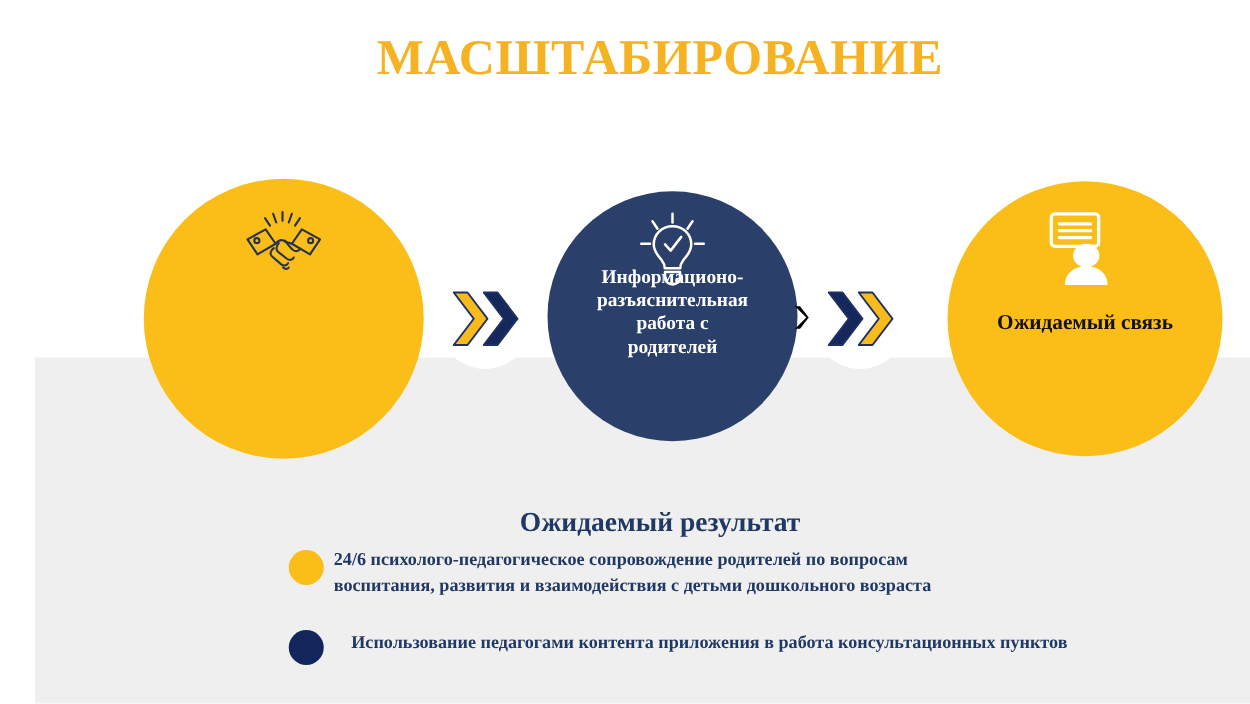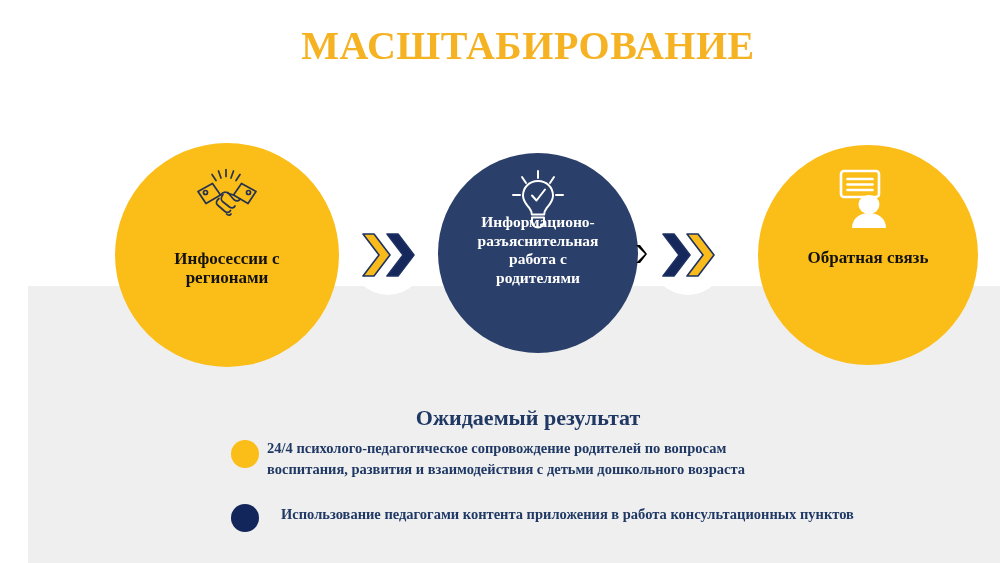--- a/index.html
+++ b/index.html
@@ -207,22 +207,20 @@
         <path d="M61 22.5 L46.5 14.5 L38.5 26 L53 34.5 Z"></path>
         <circle cx="53.5" cy="23.5" r="2"></circle>
 
         <path d="M25.5 26 C28 23 31 22.5 33.5 24.5 L38.5 26"></path>
         <path d="M24 29.5 C21.5 31.5 20.5 34 22.5 36 L30 42.5 C32 44 34.5 43.5 35.5 41.5"></path>
         <path d="M28 25.5 C26 28 25.5 31 27.5 32.5 L34.5 38 C36.5 39.5 39 39 40 37"></path>
         <path d="M33 23.5 C34.5 25.5 37 29 39.5 31 C41.5 32.5 44 32 45 30"></path>
         <path d="M31.5 45 C33 46.5 35 46.5 36 45"></path>
       </svg>
     </span>
-    <span class="node-label">Инфосессии с
-регионами</span>
   </div>
 
   <div class="connector" id="connector-1">
     <span>
       <svg width="56" height="48" viewBox="0 0 56 48" fill="none">
         <path d="M3 3 L19 24 L3 45 L14 45 L30 24 L14 3 Z" fill="#f9bb1c" stroke="#1d3262" stroke-width="1.6" stroke-linejoin="round"></path>
         <path d="M27 3 L43 24 L27 45 L38 45 L54 24 L38 3 Z" fill="#16275b" stroke="#1d3262" stroke-width="1.6" stroke-linejoin="round"></path>
       </svg>
     </span>
   </div>
@@ -243,21 +241,21 @@
 
         <path d="M24 48.5 L36 48.5 L36 53 C36 56 33.4 58.5 30 58.5
                  C26.6 58.5 24 56 24 53 Z"></path>
 
         <polyline points="24,26.5 28.5,31.5 37,20.5"></polyline>
       </svg>
     </span>
     <span class="node-label">Информационо-
 разъяснительная
 работа с
-родителями</span>
+родителей</span>
   </div>
 
   <span class="mini-chevron">
     <svg width="14" height="20" viewBox="0 0 14 20" fill="none">
       <path d="M2 1 L11 10 L2 19 L6 19 L13 10 L6 1 Z" fill="#000000"></path>
     </svg>
   </span>
 
   <div class="connector" id="connector-2">
     <span>
@@ -276,30 +274,30 @@
         <path d="M24 27 L29 39 L33 27 Z" fill="#ffffff"></path>
         <line x1="8.5" y1="10" x2="33.5" y2="10" stroke="#ffffff" stroke-width="2.6" stroke-linecap="round"></line>
         <line x1="8.5" y1="15.5" x2="33.5" y2="15.5" stroke="#ffffff" stroke-width="2.6" stroke-linecap="round"></line>
         <line x1="8.5" y1="21" x2="33.5" y2="21" stroke="#ffffff" stroke-width="2.6" stroke-linecap="round"></line>
 
         <ellipse cx="30" cy="35.5" rx="10.5" ry="9.5" fill="#ffffff"></ellipse>
 
         <path d="M13 59 C13 49.5 20.6 44 30 44 C39.4 44 47 49.5 47 59 Z" fill="#ffffff"></path>
       </svg>
     </span>
-    <span class="node-label">Обратная связь</span>
+    <span class="node-label">Ожидаемый связь</span>
   </div>
 
   <div class="result-heading">Ожидаемый результат</div>
 
   <div class="bullets">
 
     <div class="bullet-row" id="bullet-row-1">
       <span class="bullet-dot yellow"></span>
-      <span class="bullet-text">24/4 психолого-педагогическое сопровождение  родителей по вопросам
+      <span class="bullet-text">24/6 психолого-педагогическое сопровождение  родителей по вопросам
  воспитания, развития и взаимодействия с детьми дошкольного возраста</span>
     </div>
 
     <div class="bullet-row" id="bullet-row-2">
       <span class="bullet-dot navy"></span>
       <span class="bullet-text">Использование педагогами контента приложения в работа консультационных пунктов</span>
     </div>
 
   </div>
 

